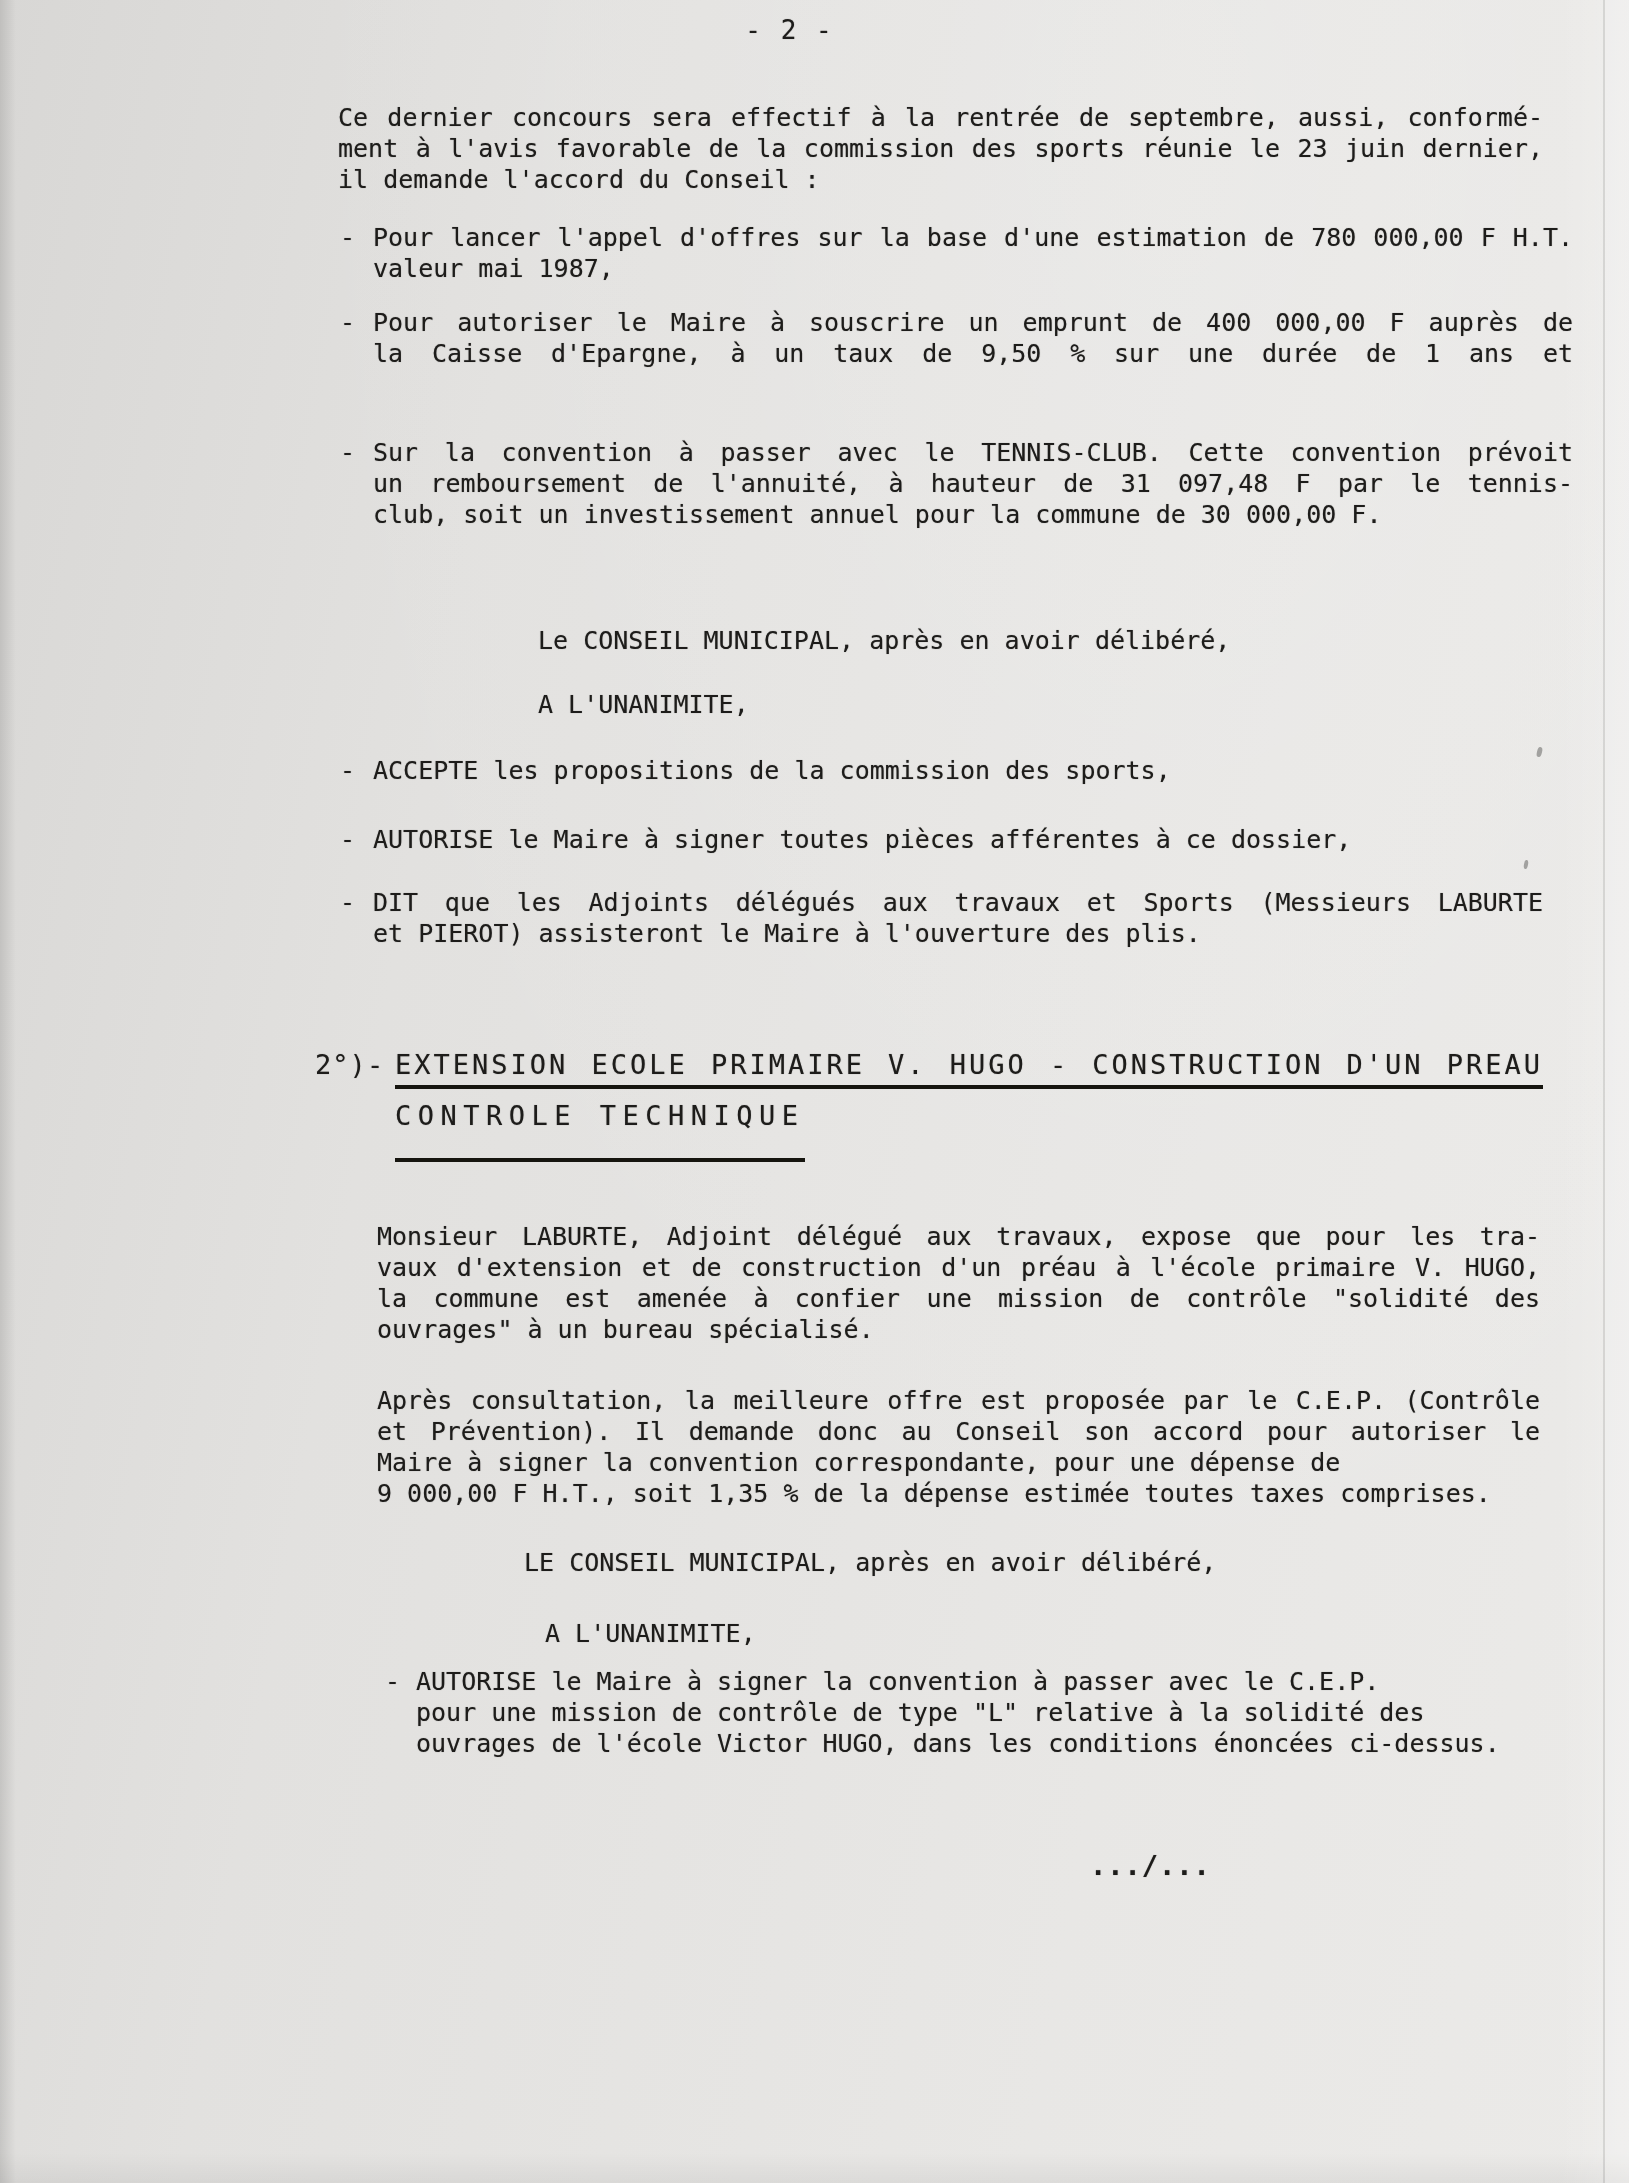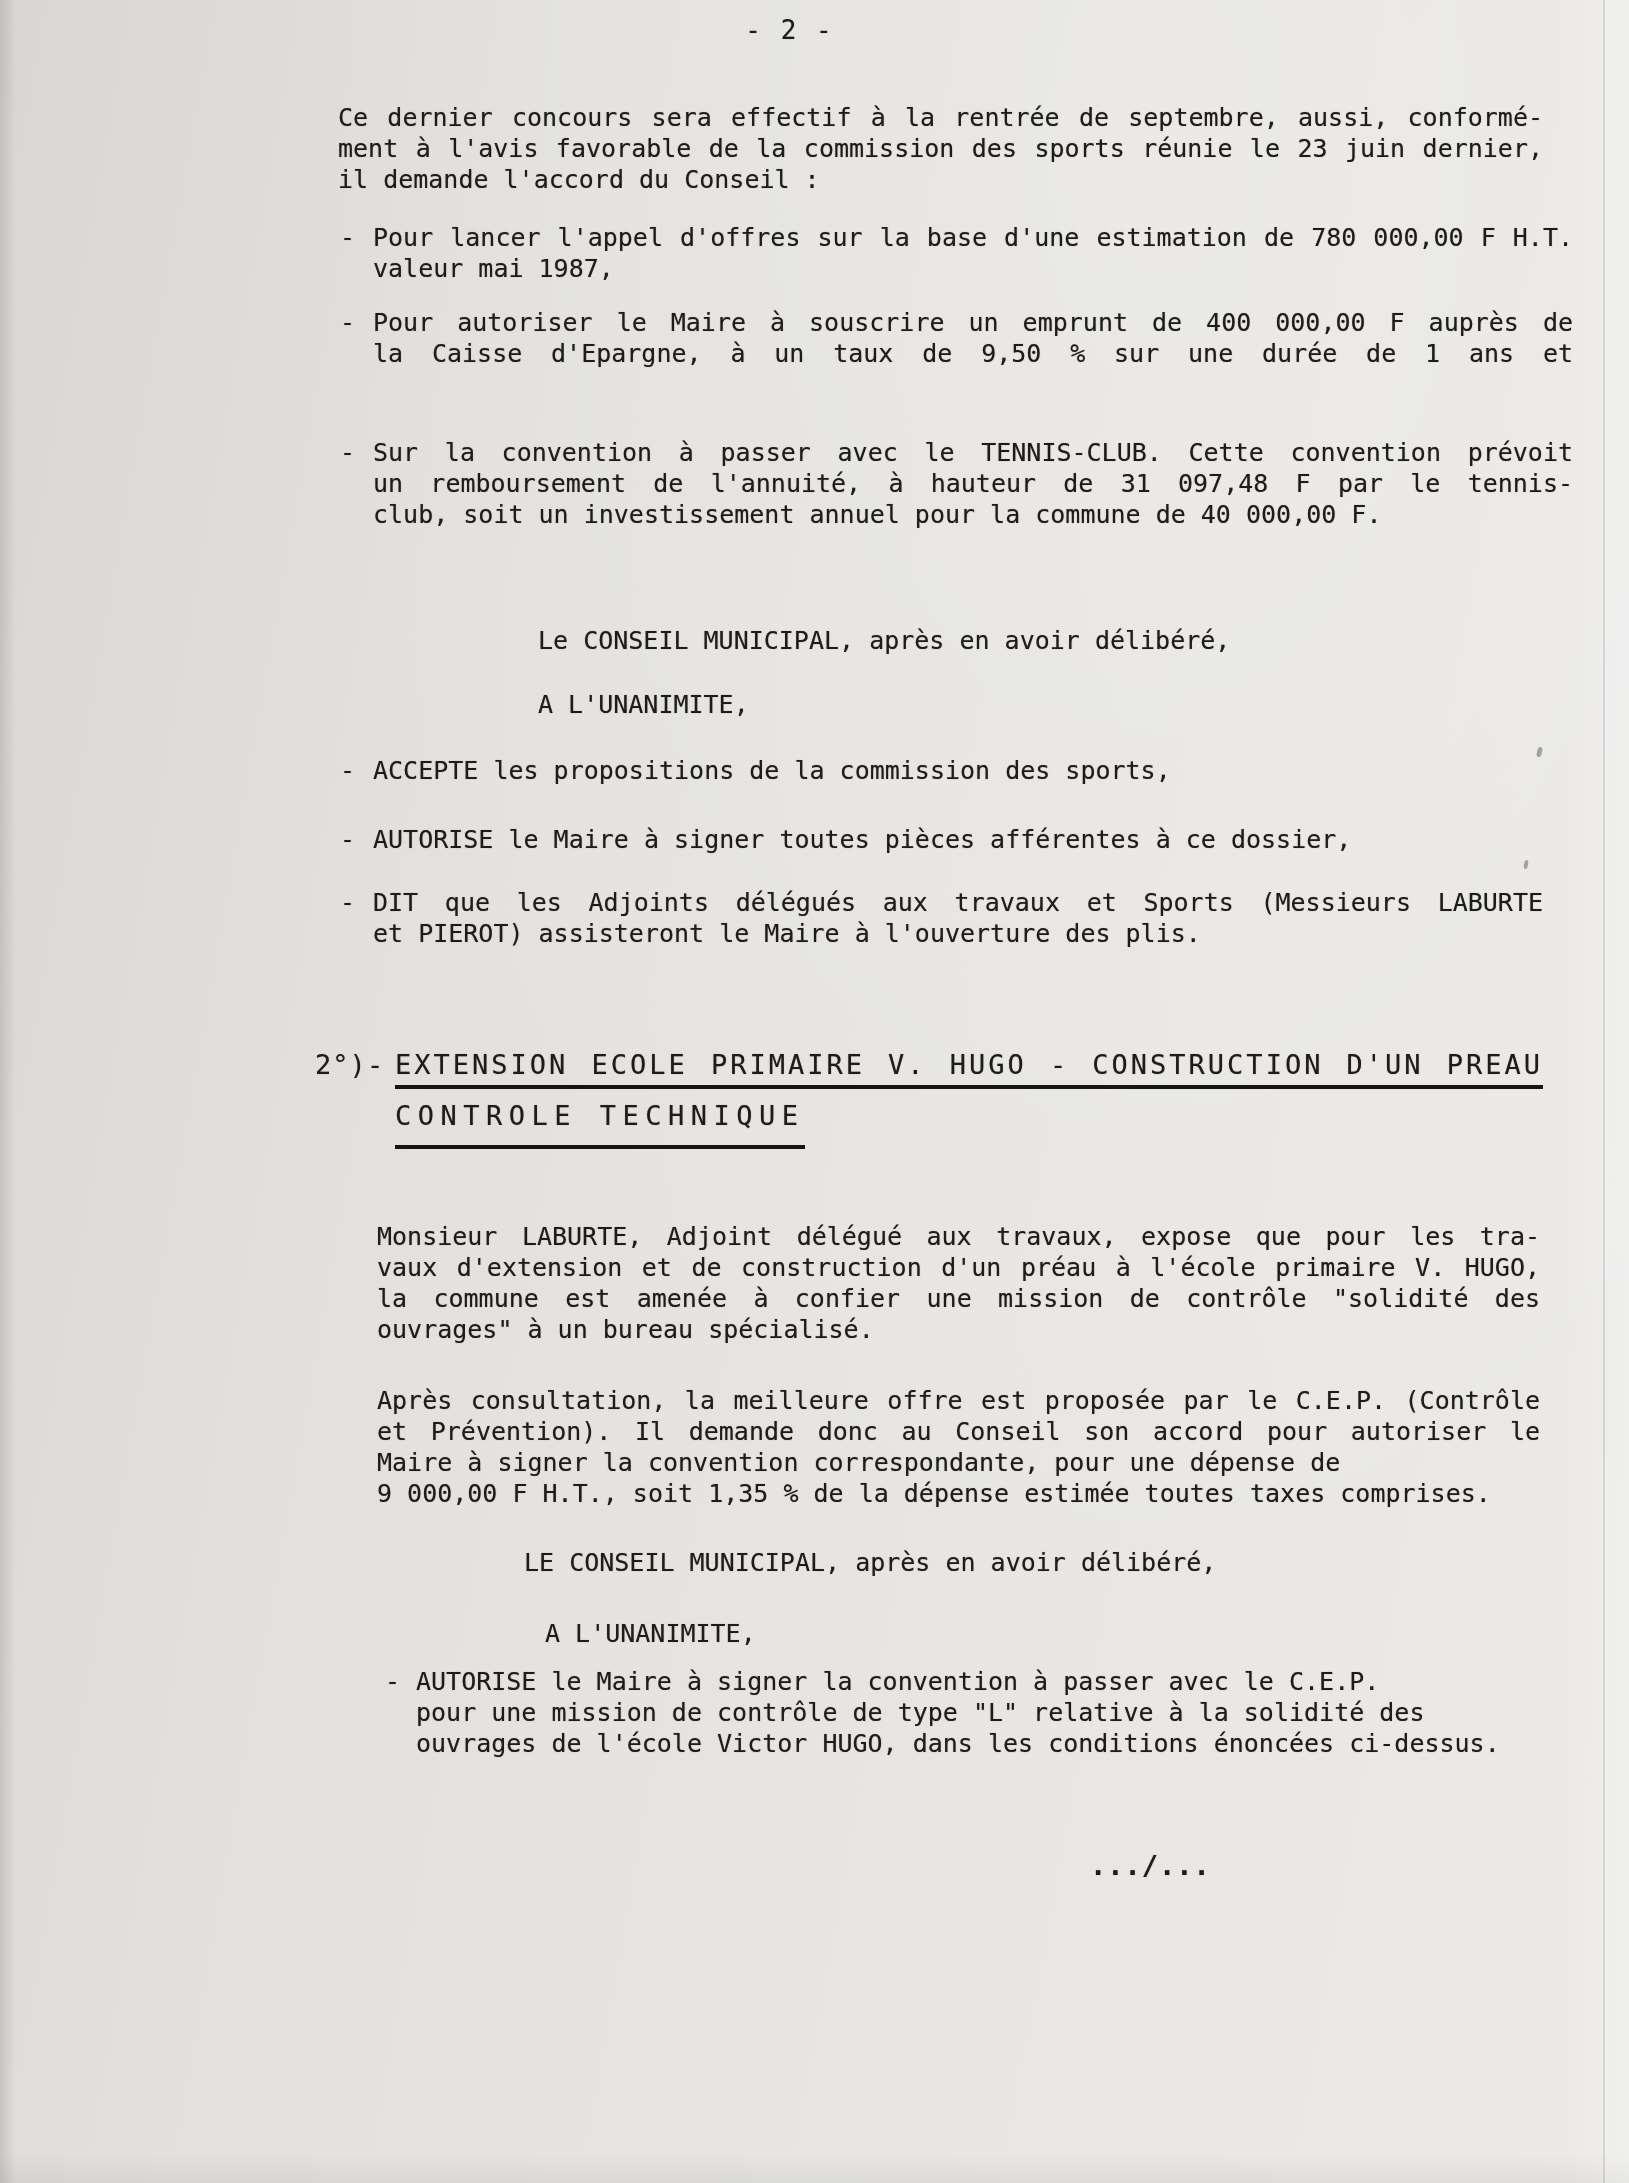--- a/index.html
+++ b/index.html
@@ -24,21 +24,21 @@
   .hang{position:absolute;left:-33px;top:0;white-space:pre;}
   .pagenum{left:0;top:15px;width:1629px;text-align:center;font-size:26px;
        letter-spacing:2px;text-indent:-50px;}
   .center-line{white-space:pre;}
   .heading{font-size:27px;line-height:40px;letter-spacing:3px;}
   .h-num{position:absolute;left:0;top:0;letter-spacing:1px;}
   .h-dash{position:absolute;left:52px;top:0;}
   .h-title1{margin-left:80px;width:1148px;white-space:normal;text-align:justify;
        text-align-last:justify;border-bottom:4px solid #16150f;}
   .h-title2{display:inline-block;letter-spacing:6.5px;border-bottom:4px solid #16150f;
-       padding-bottom:9px;}
+       padding-bottom:22px;}
   .contmark{font-size:27px;letter-spacing:1px;font-weight:bold;}
 </style>
 </head>
 <body>
 
 <div class="page">
   <div class="paper-shade"></div>
   <div class="scanline"></div>
   <div class="scanline-light"></div>
   <div class="speck" style="left:1537px;top:747px;width:5px;height:10px;transform:rotate(14deg);"></div>
@@ -61,21 +61,21 @@
   <div class="blk" style="left:373px;top:307px;width:1200px;">
     <span class="hang">-</span>
     <div class="ln j">Pour autoriser le Maire à souscrire un emprunt de 400 000,00 F auprès de</div>
     <div class="ln j">la Caisse d'Epargne, à un taux de 9,50 % sur une durée de 1 ans et</div>
   </div>
 
   <div class="blk" style="left:373px;top:437px;width:1200px;">
     <span class="hang">-</span>
     <div class="ln j">Sur la convention à passer avec le TENNIS-CLUB. Cette convention prévoit</div>
     <div class="ln j">un remboursement de l'annuité, à hauteur de 31 097,48 F par le tennis-</div>
-    <div class="ln">club, soit un investissement annuel pour la commune de 40 000,00 F.</div>
+    <div class="ln">club, soit un investissement annuel pour la commune de 30 000,00 F.</div>
   </div>
 
   <div class="blk" style="left:538px;top:625px;">
     <div class="ln center-line">Le CONSEIL MUNICIPAL, après en avoir délibéré,</div>
   </div>
   <div class="blk" style="left:538px;top:689px;">
     <div class="ln center-line">A L'UNANIMITE,</div>
   </div>
 
   <div class="blk" style="left:373px;top:755px;">

